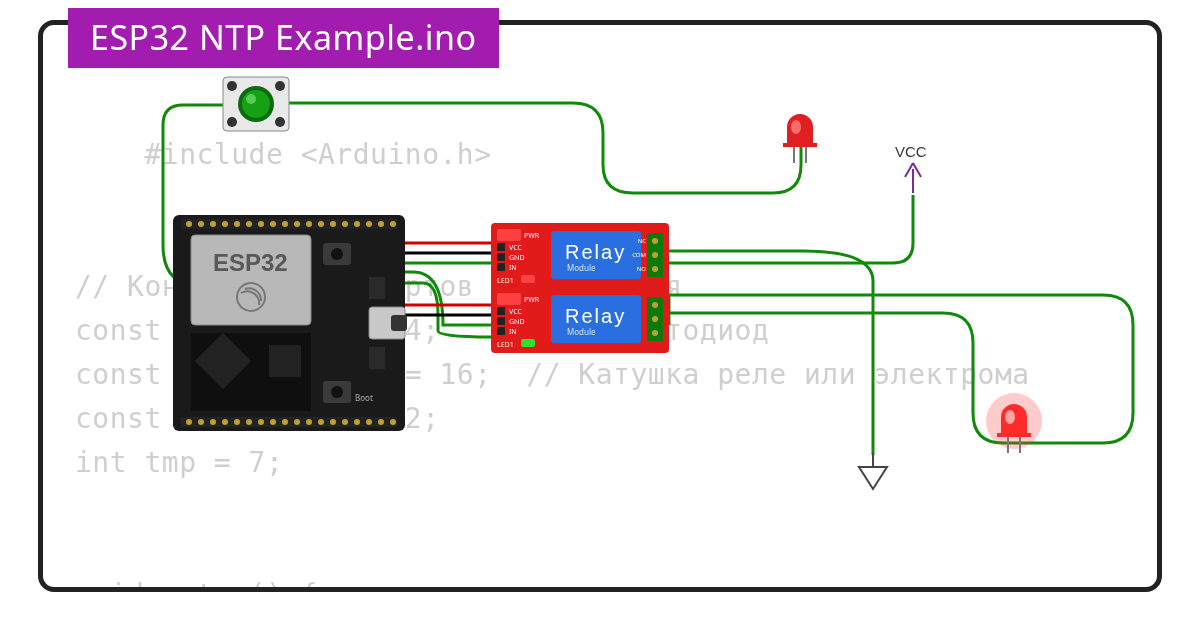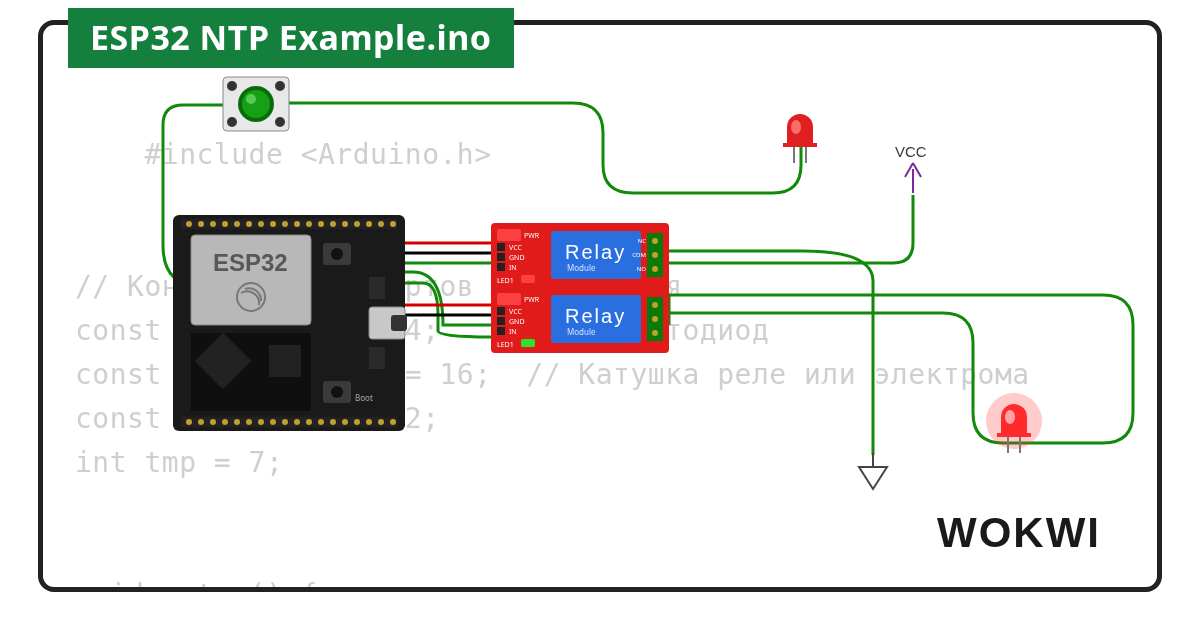--- a/index.html
+++ b/index.html
@@ -20,25 +20,25 @@
     height: 572px;
     border: 5px solid #222;
     border-radius: 16px;
     background: #fff;
     overflow: hidden;
   }
   .title-tab {
     position: absolute;
     left: 68px;
     top: 8px;
-    background: #15803d;
+    background: #a21caf;
     color: #fff;
     font-size: 34px;
     padding: 6px 22px 8px 22px;
-    font-weight: 700;
+    font-weight: 400;
     z-index: 10;
     letter-spacing: 0.5px;
   }
   .code {
     position: absolute;
     left: 32px;
     top: 64px;
     font-family: "Consolas", "DejaVu Sans Mono", monospace;
     font-size: 28px;
     color: #cfcfcf;
@@ -263,16 +263,15 @@
       <line x1="0" y1="30" x2="0" y2="6" stroke="#7a2aa0" stroke-width="2"></line>
       <path d="M0 0 L-8 14 M0 0 L8 14" stroke="#7a2aa0" stroke-width="2" fill="none"></path>
     </g>
 
     <g transform="translate(830,432)">
       <line x1="0" y1="-4" x2="0" y2="10" stroke="#444" stroke-width="2"></line>
       <path d="M-14 10 L14 10 L0 32 Z" fill="none" stroke="#444" stroke-width="2"></path>
     </g>
   </svg>
 
-  <div class="logo">WOKWI</div>
 </div>
 
 <div class="title-tab">ESP32 NTP Example.ino</div>
 
 </body></html>

